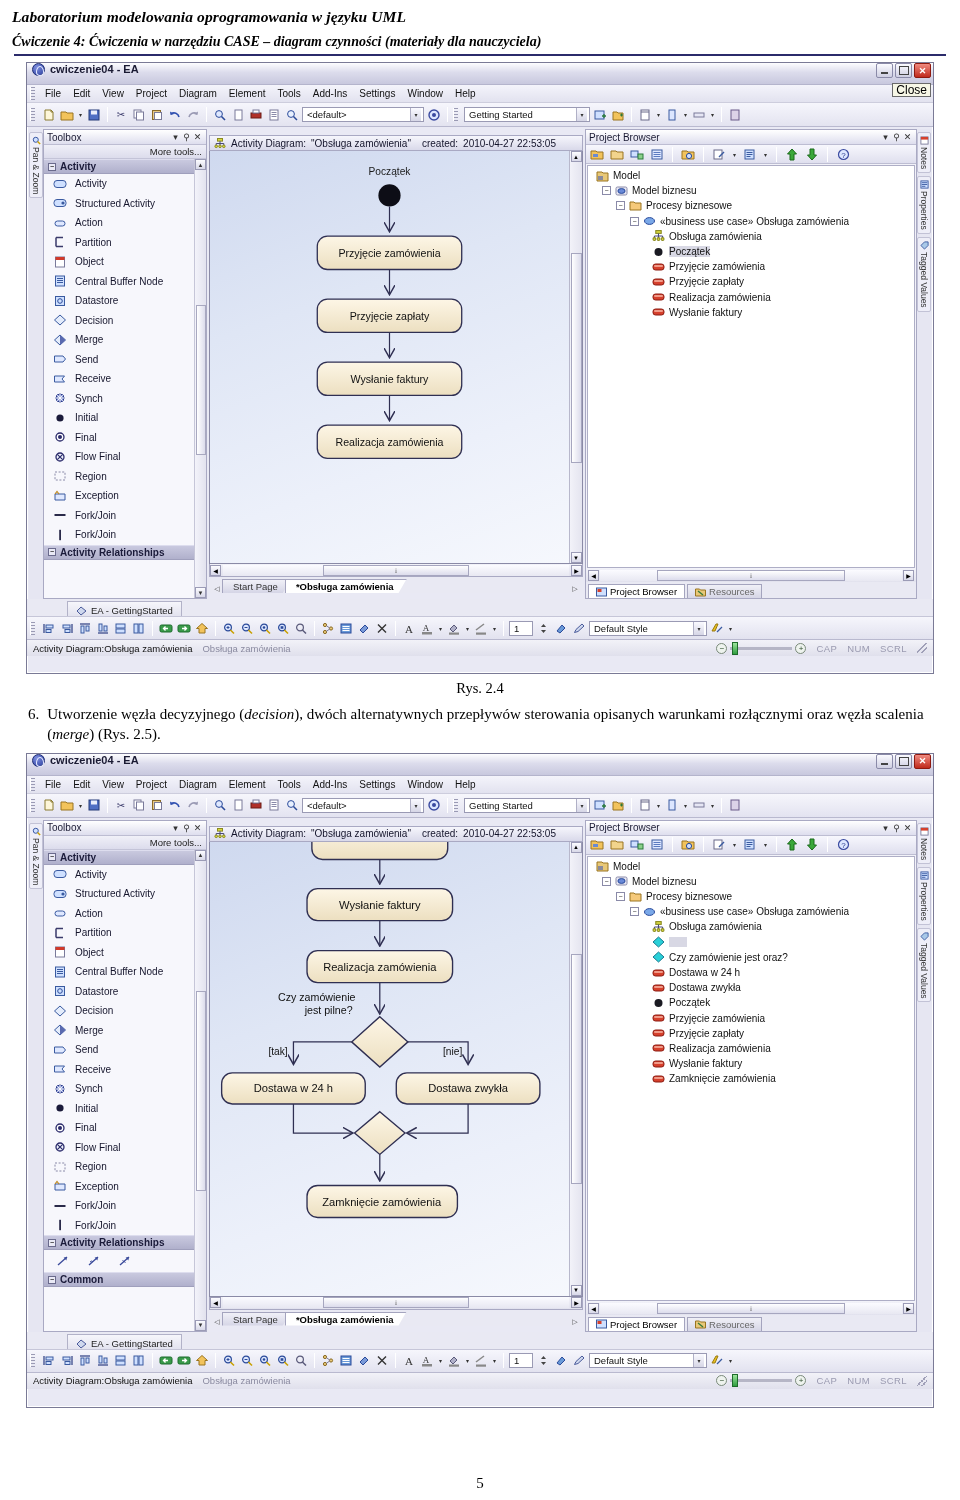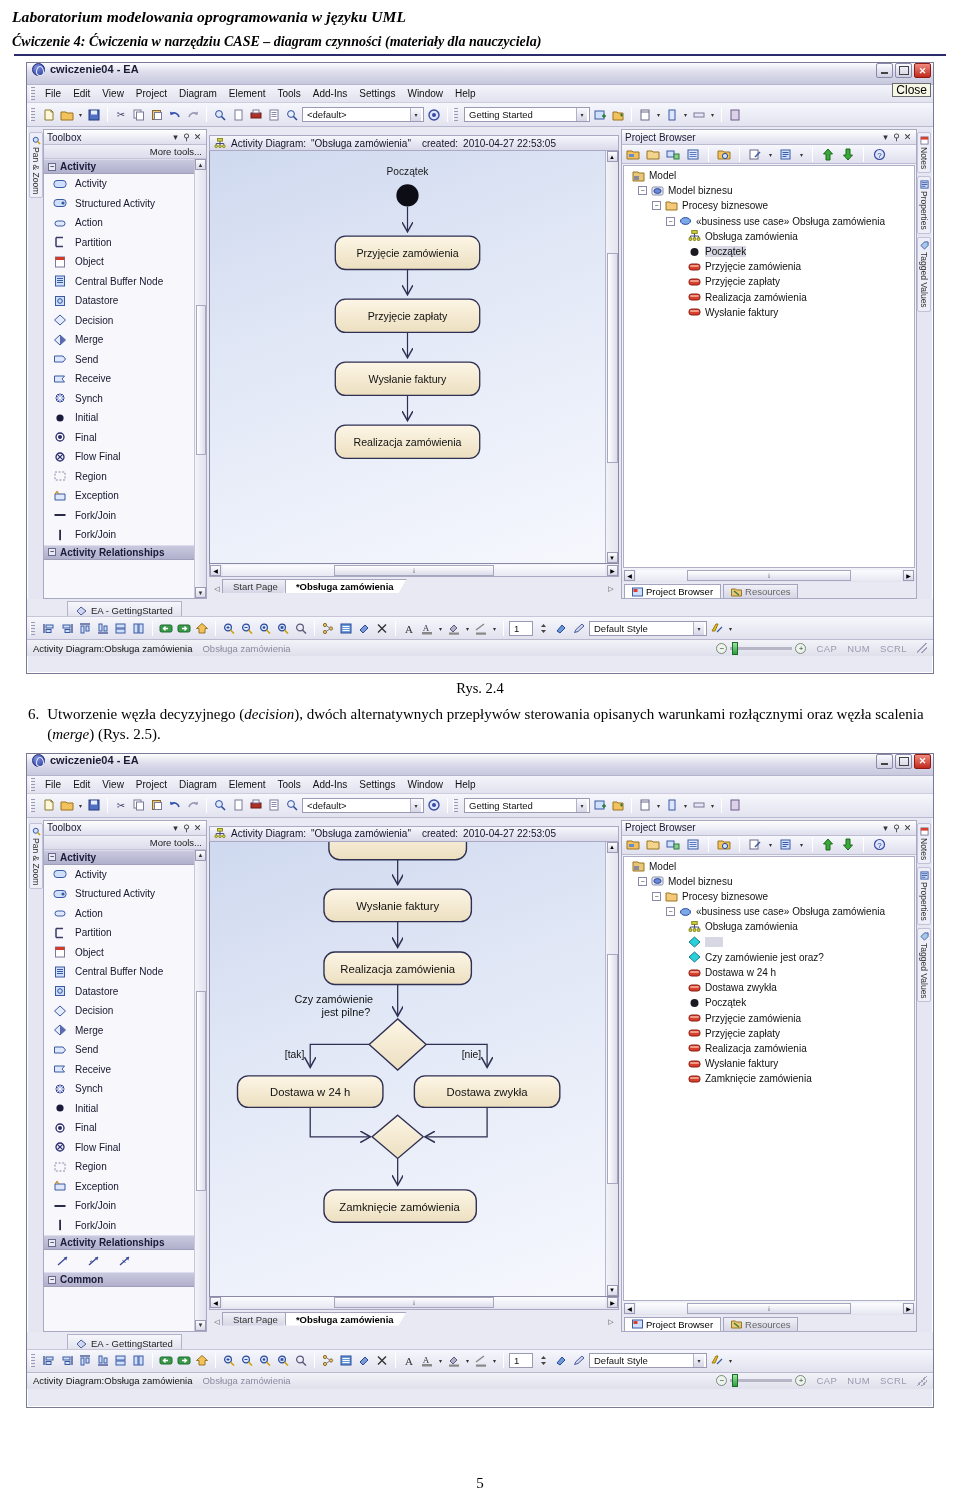--- a/index.html
+++ b/index.html
@@ -250,21 +250,21 @@
     margin-right:-6px;
     clip-path:polygon(0 0,100% 0,calc(100% - 8px) 100%,0 100%);
   }
   .dtab.inactive{background:linear-gradient(#f0f0f7,#d5d5e6);color:#333;}
   .dtab.active{background:#ffffff;font-weight:bold;color:#000;}
 
   
   .diag-svg{width:100%;height:100%;display:block;}
 
   
-  .pbrowser{ width:296px; }
+  .pbrowser{ width:332px; }
   .pb-toolbar{
     height:19px;display:flex;align-items:center;gap:4px;padding-left:3px;
     background:linear-gradient(#f7f7fd,#dfdfee);
     border-bottom:1px solid #bdbdd2;
   }
   .pb-tree{
     flex:1 1 auto;background:#fff;border:1px solid #aeaec6;margin:1px;
     overflow:hidden; padding:2px 0 0 2px;
   }
   .trow{display:flex;align-items:center;gap:4px;height:15.2px;font-size:10px;color:#111;}

